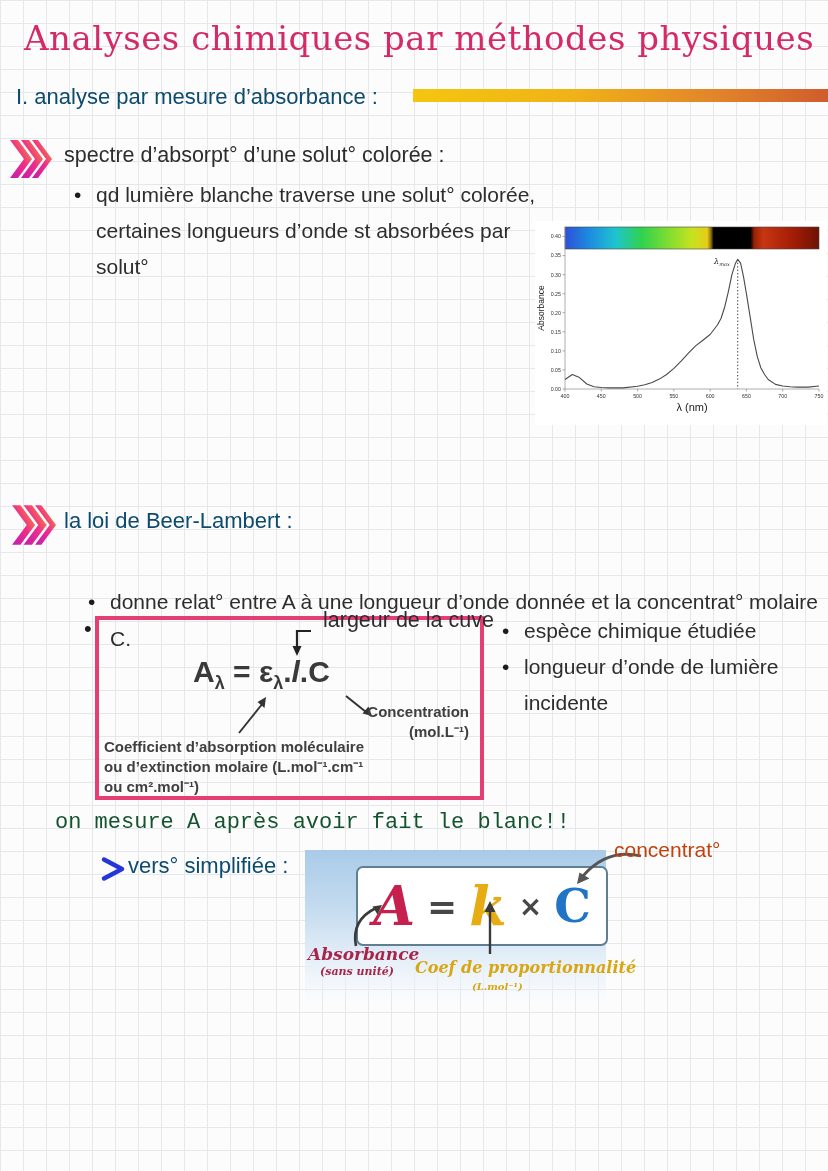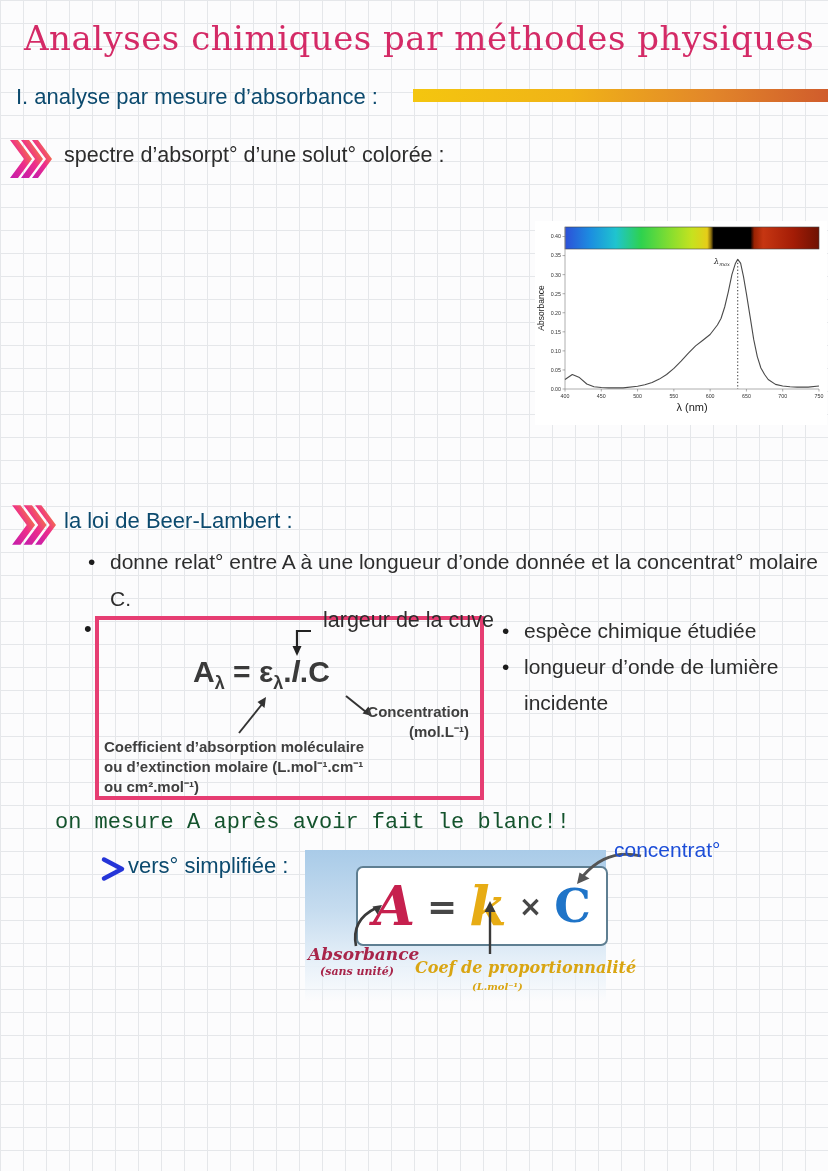--- a/index.html
+++ b/index.html
@@ -30,21 +30,21 @@
   .note{font-size:21px;color:#2d2d2d;margin-left:12px;}
   ul.notes{list-style:none;margin:0;padding:0;}
   ul.notes li{position:relative;padding-left:26px;line-height:36px;font-size:21px;}
   ul.notes li::before{content:"•";position:absolute;left:4px;top:0;color:#1c1c1c;}
   .chart-box{background:#ffffff;}
   .pink-box{border:4px solid #e63d72;background:transparent;}
   .formula-print{font-family:"Liberation Sans",sans-serif;font-weight:700;color:#3a3a3a;font-size:30px;white-space:nowrap;}
   .formula-print sub{font-size:18px;}
   .print-label{font-family:"Liberation Sans",sans-serif;font-weight:700;color:#3f3f3f;font-size:15px;line-height:20px;}
   .magenta-note{font-size:22px;color:#14532d;white-space:nowrap;font-family:Liberation Mono, monospace;}
-  .blue-annot{font-size:21px;color:#1d4ed8;white-space:nowrap;}
+  .blue-annot{font-size:21px;color:#c2410c;white-space:nowrap;}
   .blue-panel{
     background:linear-gradient(180deg,#a9cbe8 0%, #c6dcef 40%, #e8f1f9 75%, rgba(255,255,255,0) 100%);
   }
   .formula-card{
     background:#ffffff;border:2px solid #5f7f92;border-radius:7px;
     display:flex;align-items:center;justify-content:center;gap:12px;
   }
   .big-letter{font-family:"DejaVu Serif", serif;font-weight:700;line-height:1;}
   .letter-A{color:#c6204e;font-size:54px;font-style:italic;}
   .letter-eq{color:#474747;font-size:36px;font-family:"DejaVu Sans",sans-serif;font-weight:700;}
@@ -74,20 +74,21 @@
   </linearGradient>
     </defs>
   <path d="M2 2 L10 2 L24 21 L10 40 L2 40 L16 21 Z" fill="url(#chev1)"></path>
   <path d="M13 2 L21 2 L35 21 L21 40 L13 40 L27 21 Z" fill="url(#chev1)"></path>
   <path d="M24 2 L30 2 L44 21 L30 40 L24 40 L38 21 Z" fill="url(#chev1)"></path>
 </svg>
 
 <div class="abs note" style="left:52px;top:143px;font-size:21.5px;white-space:nowrap;">spectre d’absorpt° d’une solut° colorée :</div>
 
 <ul class="notes abs" style="left:70px;top:177px;width:472px;">
+  <li>qd lumière blanche traverse une solut° colorée, certaines longueurs d’onde st absorbées par solut°</li>
 </ul>
 
 <div class="abs chart-box" style="left:535px;top:221px;width:292px;height:204px;">
   <svg id="spectrum-svg" width="292" height="204" viewBox="0 0 292 204">
       <defs>
         <linearGradient id="specgrad" x1="0" y1="0" x2="1" y2="0">
           <stop offset="0%" stop-color="#2d50d8"></stop>
           <stop offset="10%" stop-color="#1c8ee0"></stop>
           <stop offset="20%" stop-color="#1fc4cf"></stop>
           <stop offset="30%" stop-color="#2ed24e"></stop>
@@ -158,21 +159,21 @@
   </linearGradient>
     </defs>
   <path d="M2 2 L10 2 L24 21 L10 40 L2 40 L16 21 Z" fill="url(#chev2)"></path>
   <path d="M13 2 L21 2 L35 21 L21 40 L13 40 L27 21 Z" fill="url(#chev2)"></path>
   <path d="M24 2 L30 2 L44 21 L30 40 L24 40 L38 21 Z" fill="url(#chev2)"></path>
 </svg>
 
 <div class="abs h2" style="left:64px;top:508px;">la loi de Beer-Lambert :</div>
 
 <ul class="notes abs" style="left:84px;top:543px;width:742px;">
-  <li style="line-height:37px;">donne relat° entre A à une longueur d’onde donnée et la concentrat° molaire C.</li>
+  <li style="line-height:37px;margin-top:40px;">donne relat° entre A à une longueur d’onde donnée et la concentrat° molaire C.</li>
 </ul>
 
 <div class="abs" style="left:84px;top:616px;font-size:22px;color:#1c1c1c;">•</div>
 
 <div class="abs pink-box" style="left:95px;top:616px;width:381px;height:176px;"></div>
 
 <svg class="abs" style="left:289px;top:628px;" width="24" height="32" viewBox="0 0 24 32">
   <path d="M22 3 L8 3 L8 20" fill="none" stroke="#222" stroke-width="2.2"></path>
   <path d="M8 28 L3.5 18 L12.5 18 Z" fill="#222"></path>
 </svg>

